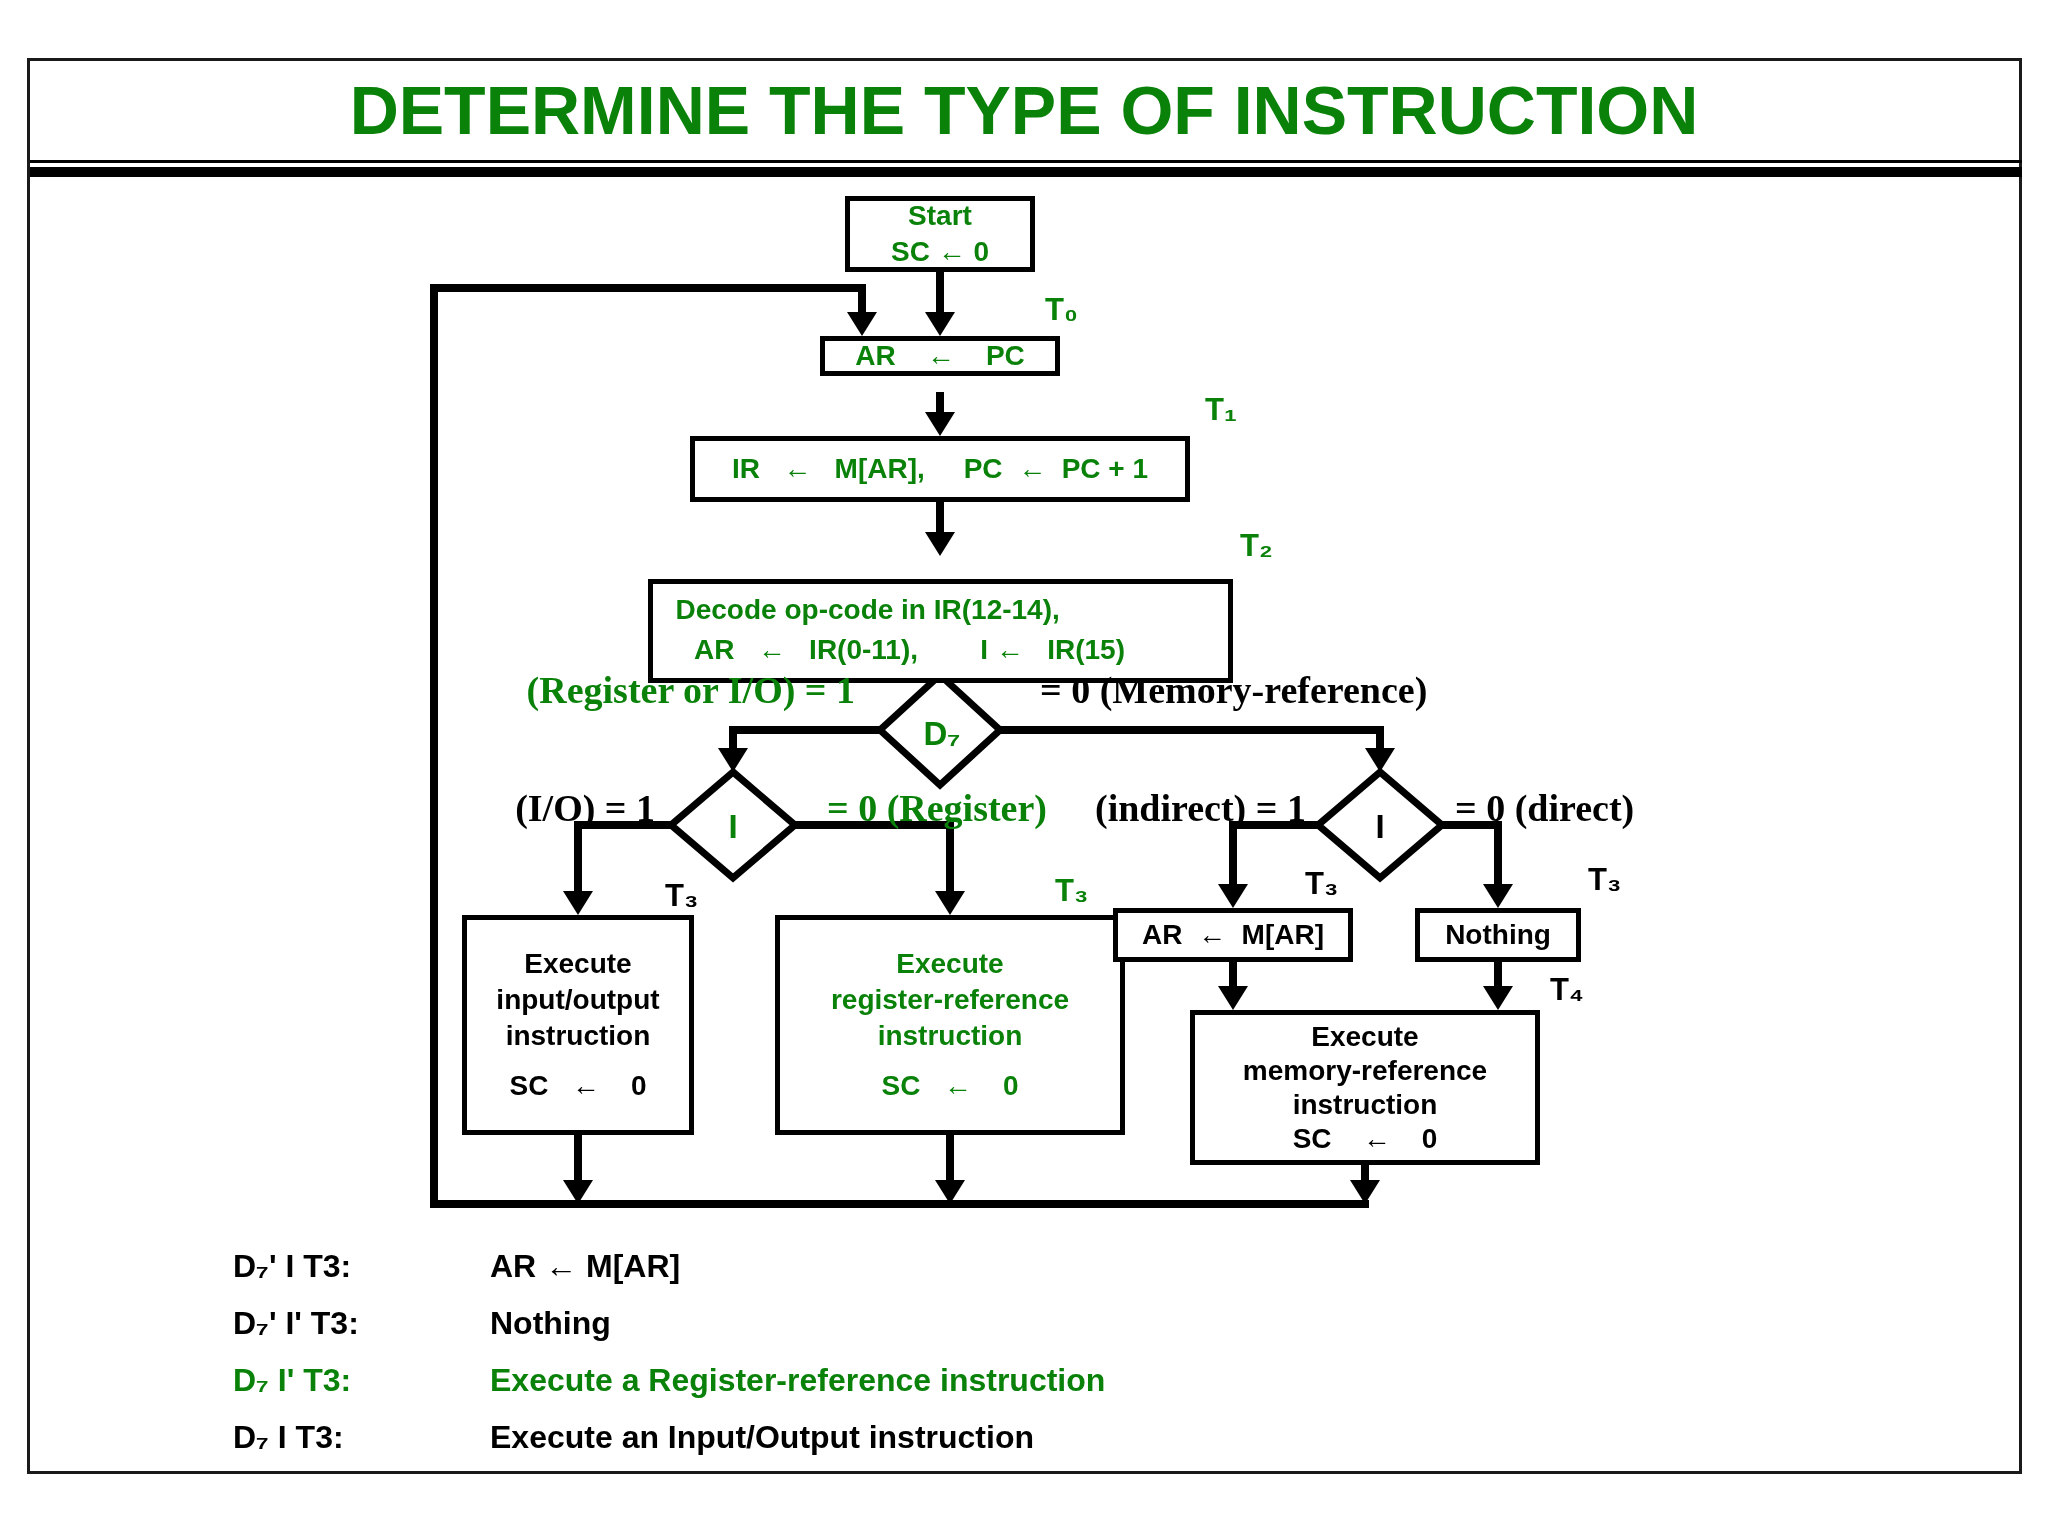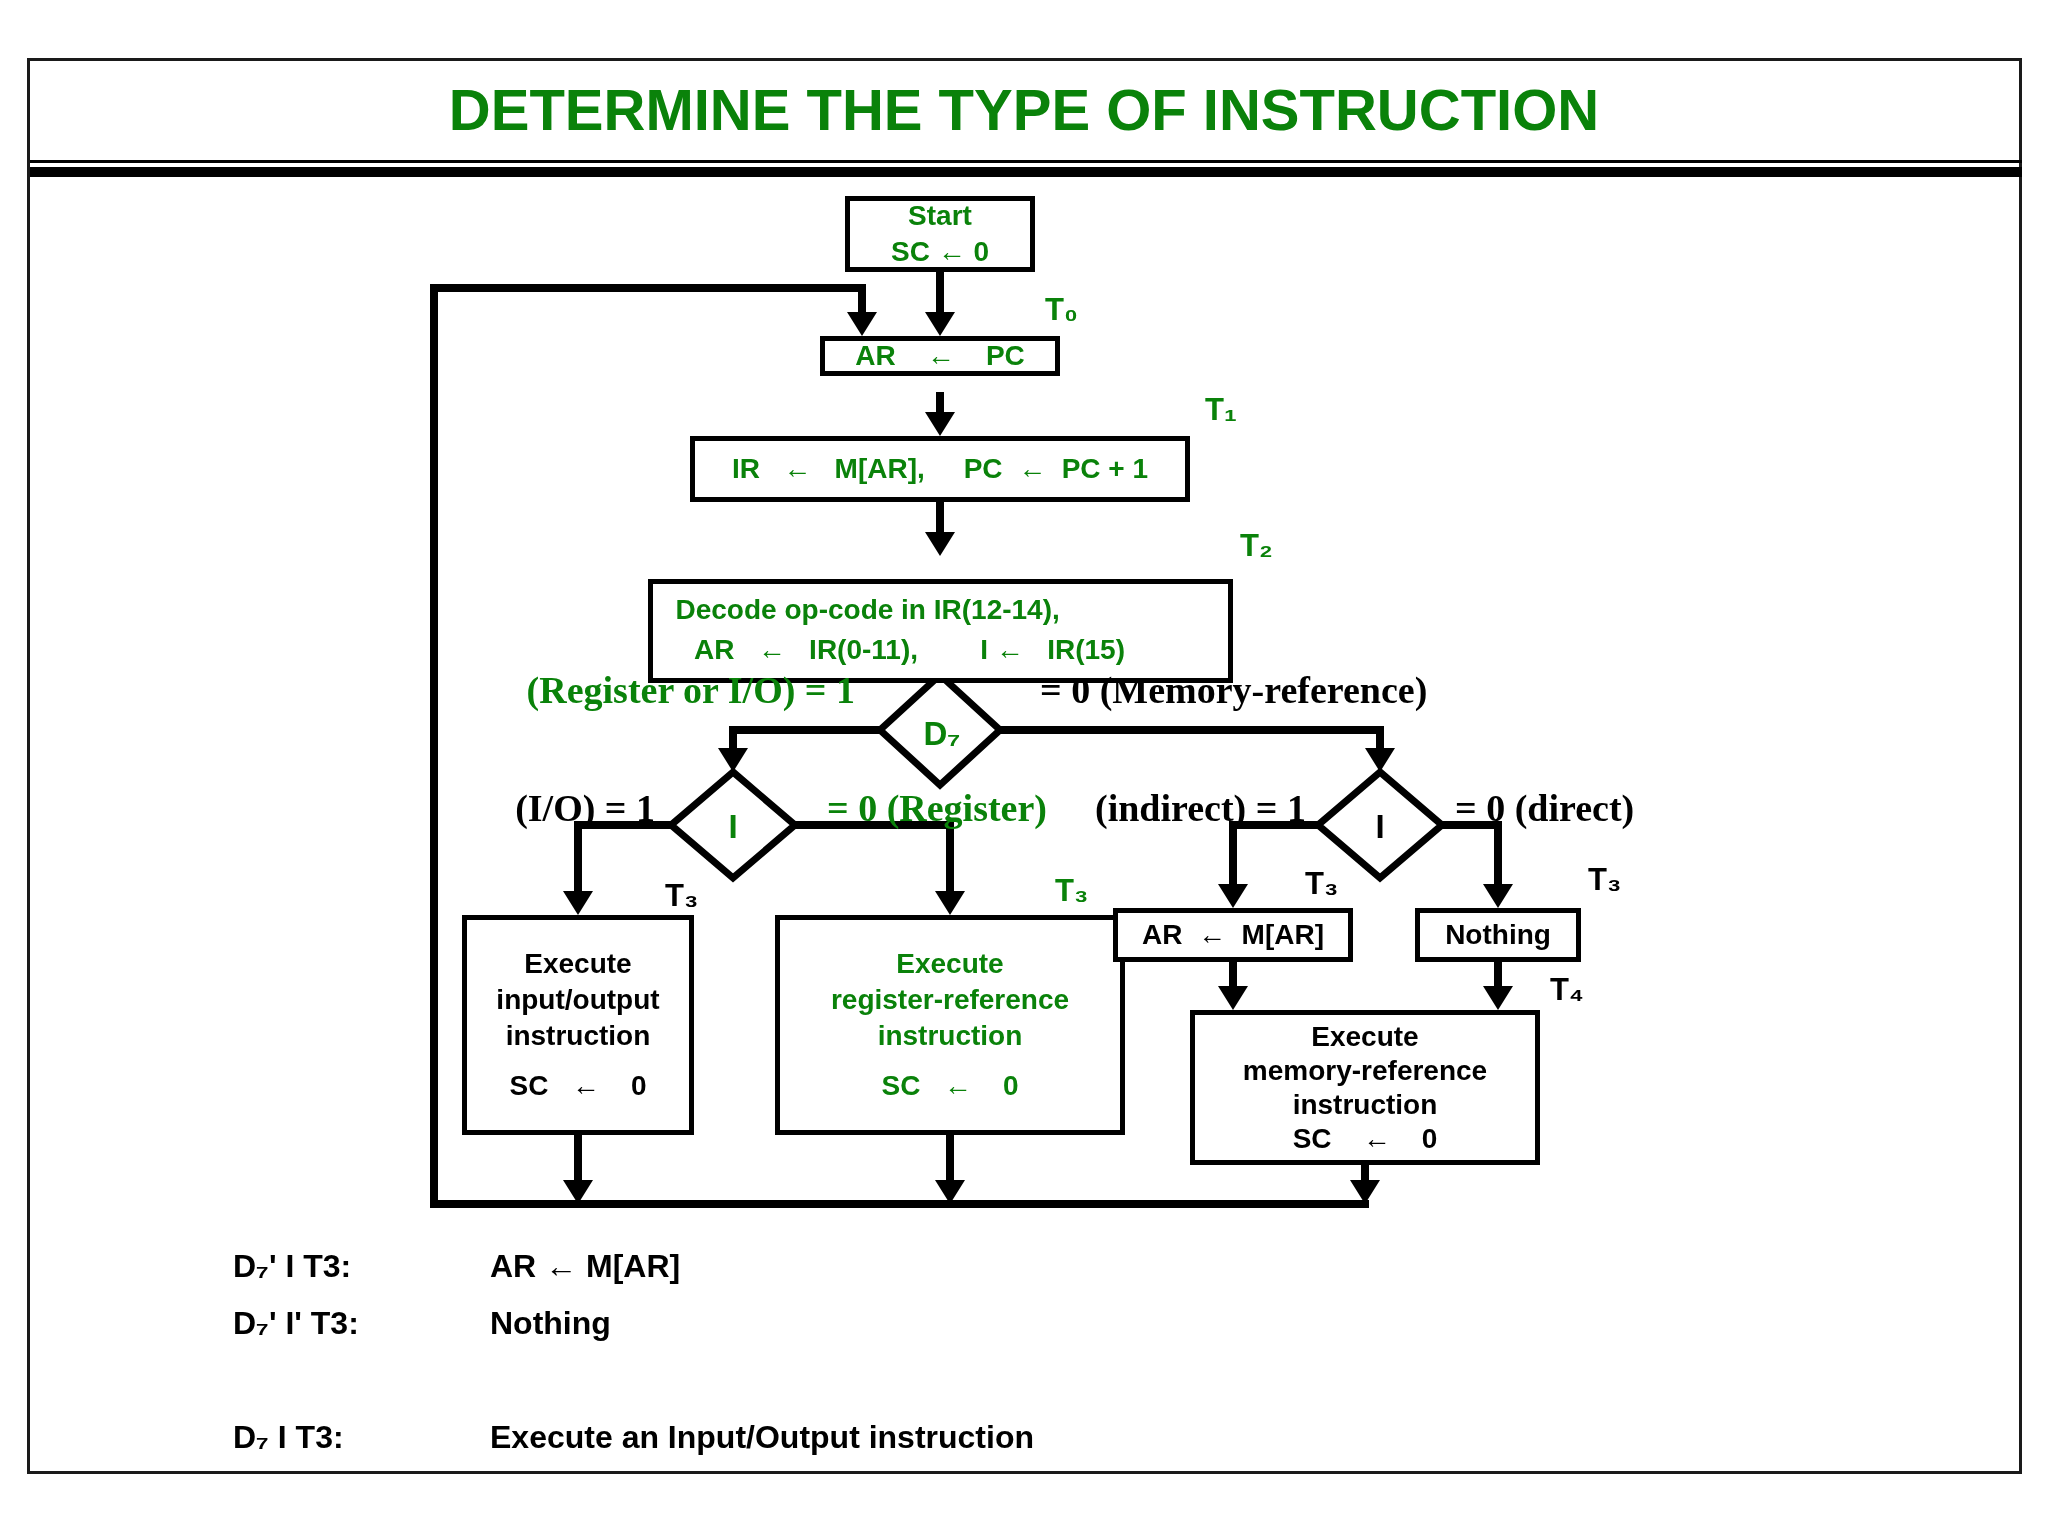--- a/index.html
+++ b/index.html
@@ -4,21 +4,21 @@
 <style>
   :root{
     --green:#0a820a;
     --black:#000000;
     --frame:#1a1a1a;
   }
   html,body{margin:0;padding:0;background:#fff;}
   body{font-family:"Liberation Sans", sans-serif;}
   .canvas{position:relative;width:2048px;height:1536px;background:#ffffff;overflow:hidden;}
   .frame{position:absolute;left:27px;top:58px;width:1995px;height:1416px;border:3px solid var(--frame);box-sizing:border-box;background:#fff;}
-  .title{position:absolute;left:40px;top:64px;width:1968px;text-align:center;font-size:58px;line-height:92px;font-weight:bold;color:var(--green);letter-spacing:0px;white-space:nowrap;}
+  .title{position:absolute;left:40px;top:64px;width:1968px;text-align:center;font-size:68px;line-height:92px;font-weight:bold;color:var(--green);letter-spacing:0px;white-space:nowrap;}
   .sep-thin{position:absolute;left:30px;top:160px;width:1992px;height:3px;background:#000;}
   .sep-thick{position:absolute;left:30px;top:167px;width:1992px;height:10px;background:#000;}
   svg.connectors{position:absolute;left:0;top:0;width:2048px;height:1536px;}
   .node{position:absolute;background:#fff;border:5px solid #000;box-sizing:border-box;display:flex;flex-direction:column;justify-content:center;align-items:center;font-weight:bold;text-align:center;}
   .node .nl{white-space:pre;line-height:36px;font-size:28px;}
   .green{color:var(--green);align-items:center;}
   .black{color:var(--black);}
   .tlabel{position:absolute;font-weight:bold;font-size:31px;white-space:pre;}
   .blabel{position:absolute;font-weight:bold;font-size:38px;white-space:pre;font-family:Liberation Serif, serif;}
   .ralign{text-align:right;}
@@ -173,18 +173,22 @@
   </div>
 
   <div class="legend-row black" style="top:1248px;">
     <div class="legend-cond">D₇' I T3:</div>
     <div>AR ← M[AR]</div>
   </div>
   <div class="legend-row black" style="top:1305px;">
     <div class="legend-cond">D₇' I' T3:</div>
     <div>Nothing</div>
   </div>
+  <div class="legend-row green" style="top:1362px;">
+    <div class="legend-cond">D₇ I' T3:</div>
+    <div>Execute a Register-reference instruction</div>
+  </div>
   <div class="legend-row black" style="top:1419px;">
     <div class="legend-cond">D₇ I T3:</div>
     <div>Execute an Input/Output instruction</div>
   </div>
 
 </div>
 
 </body></html>

